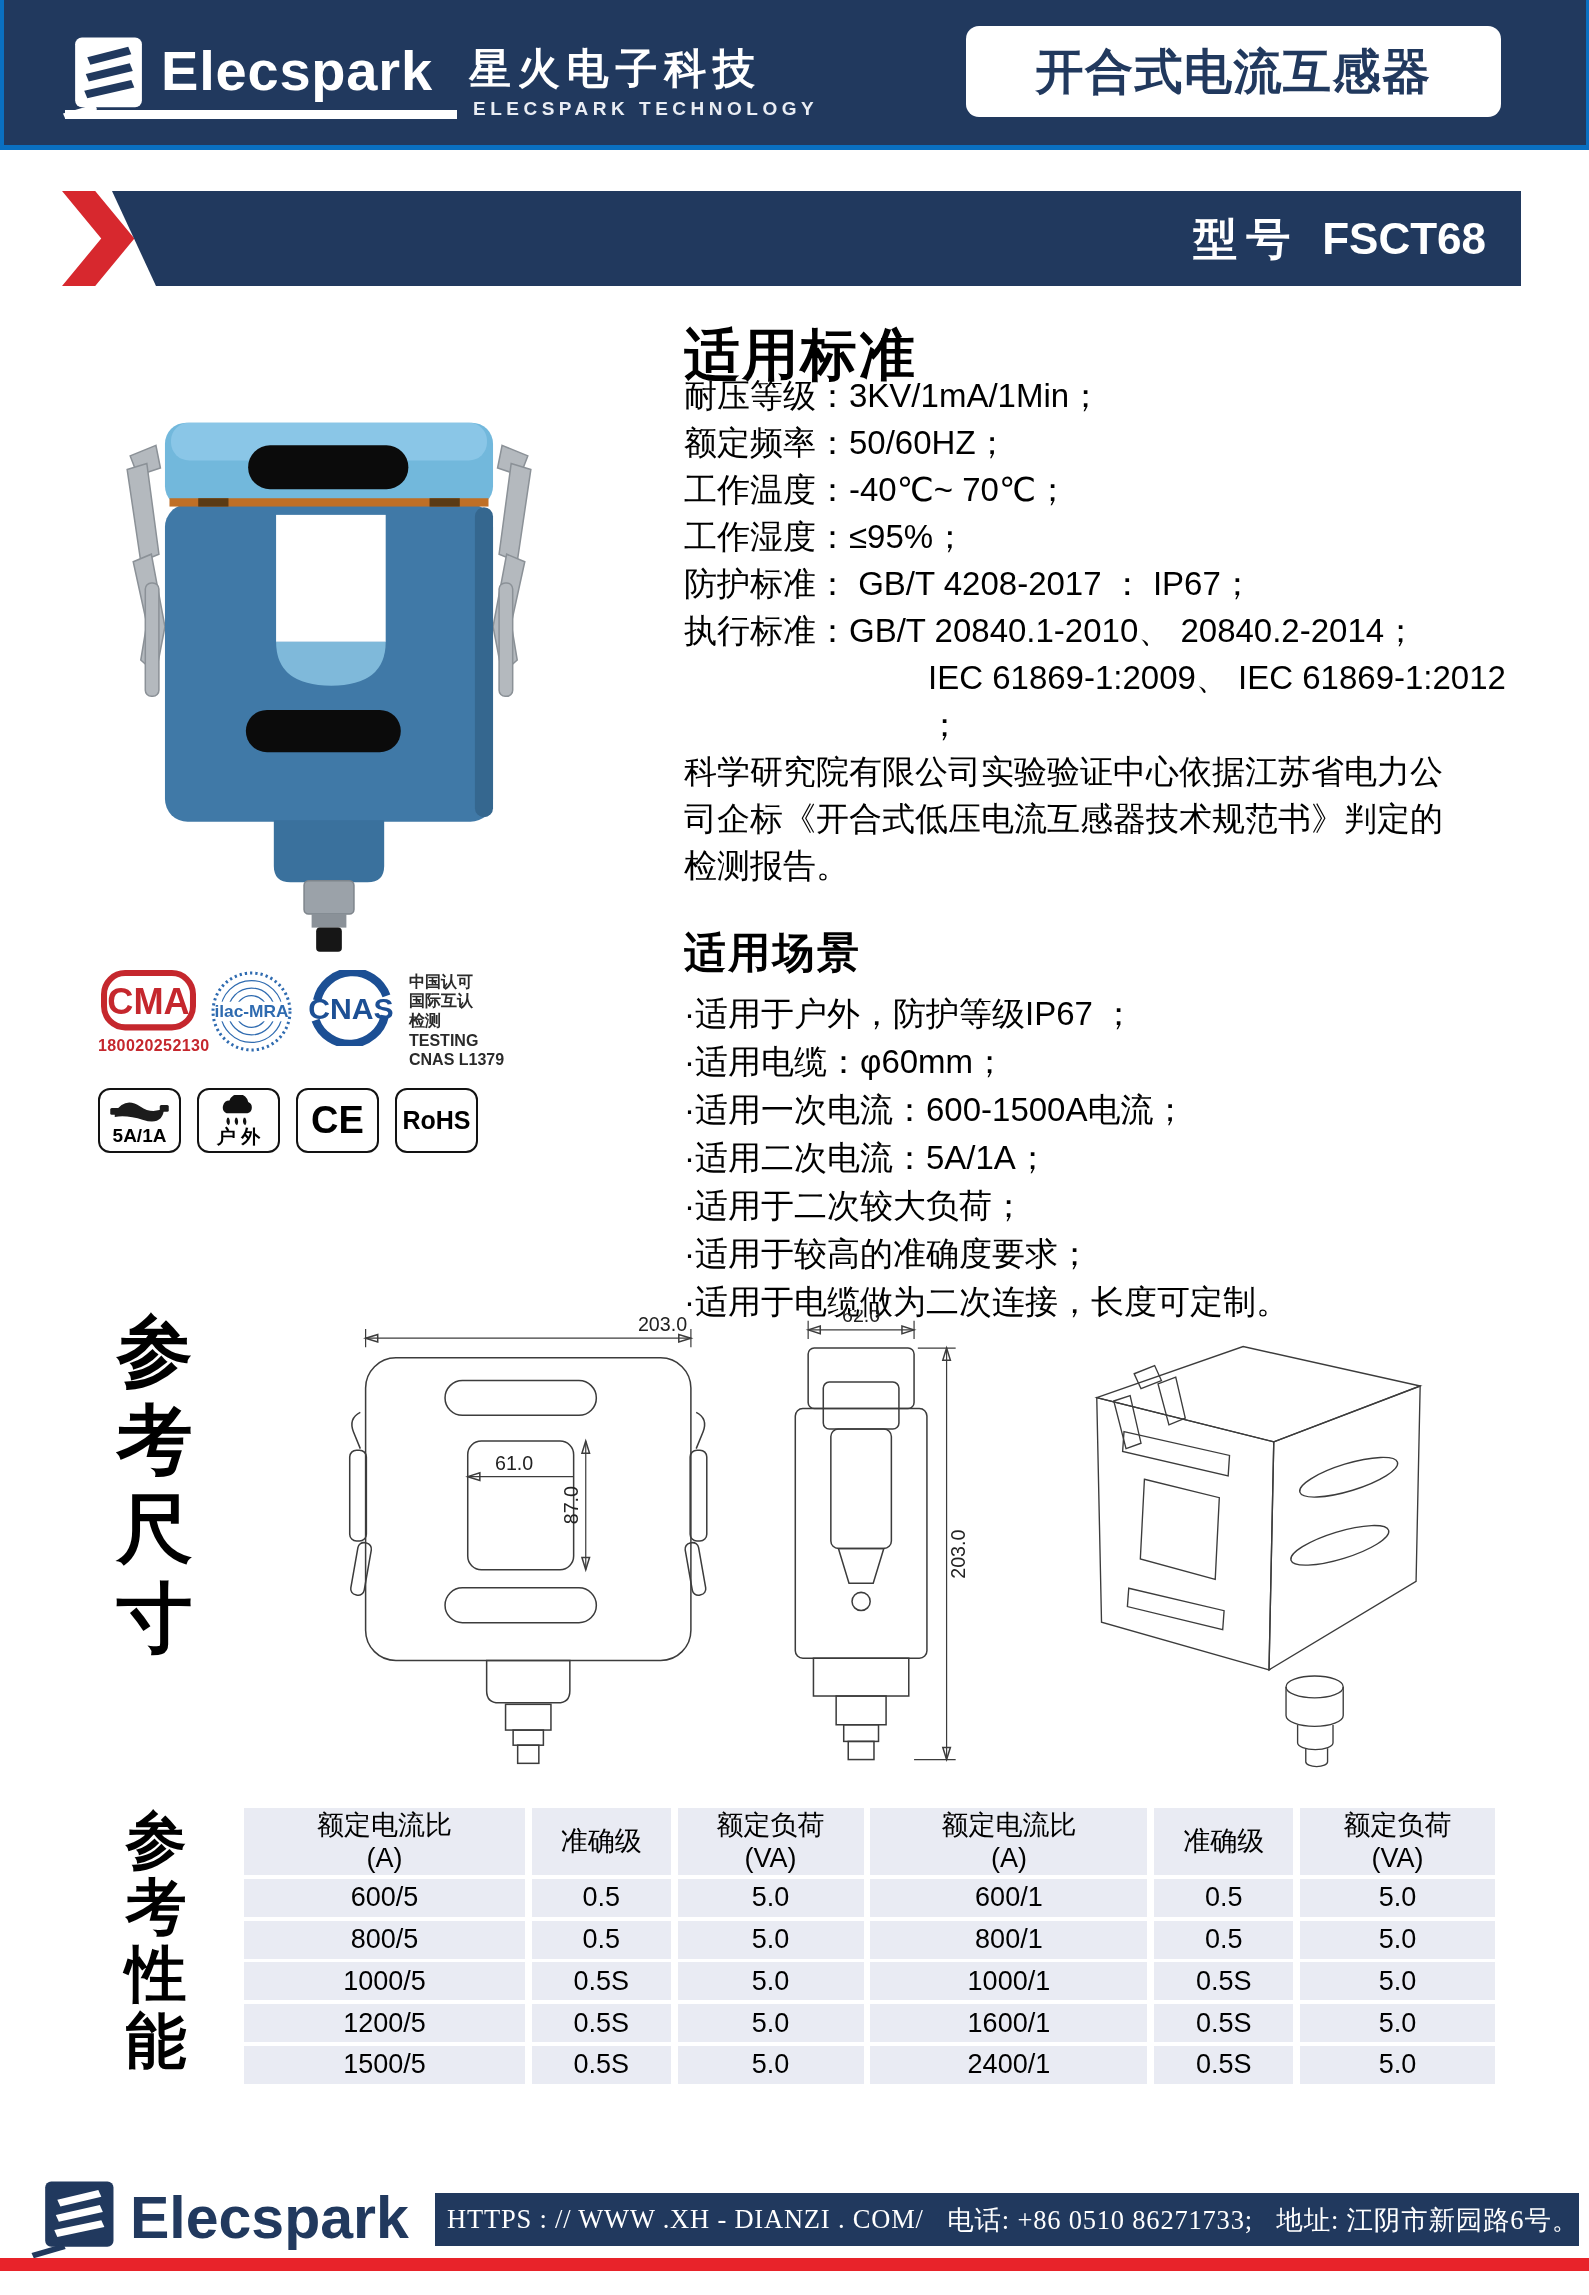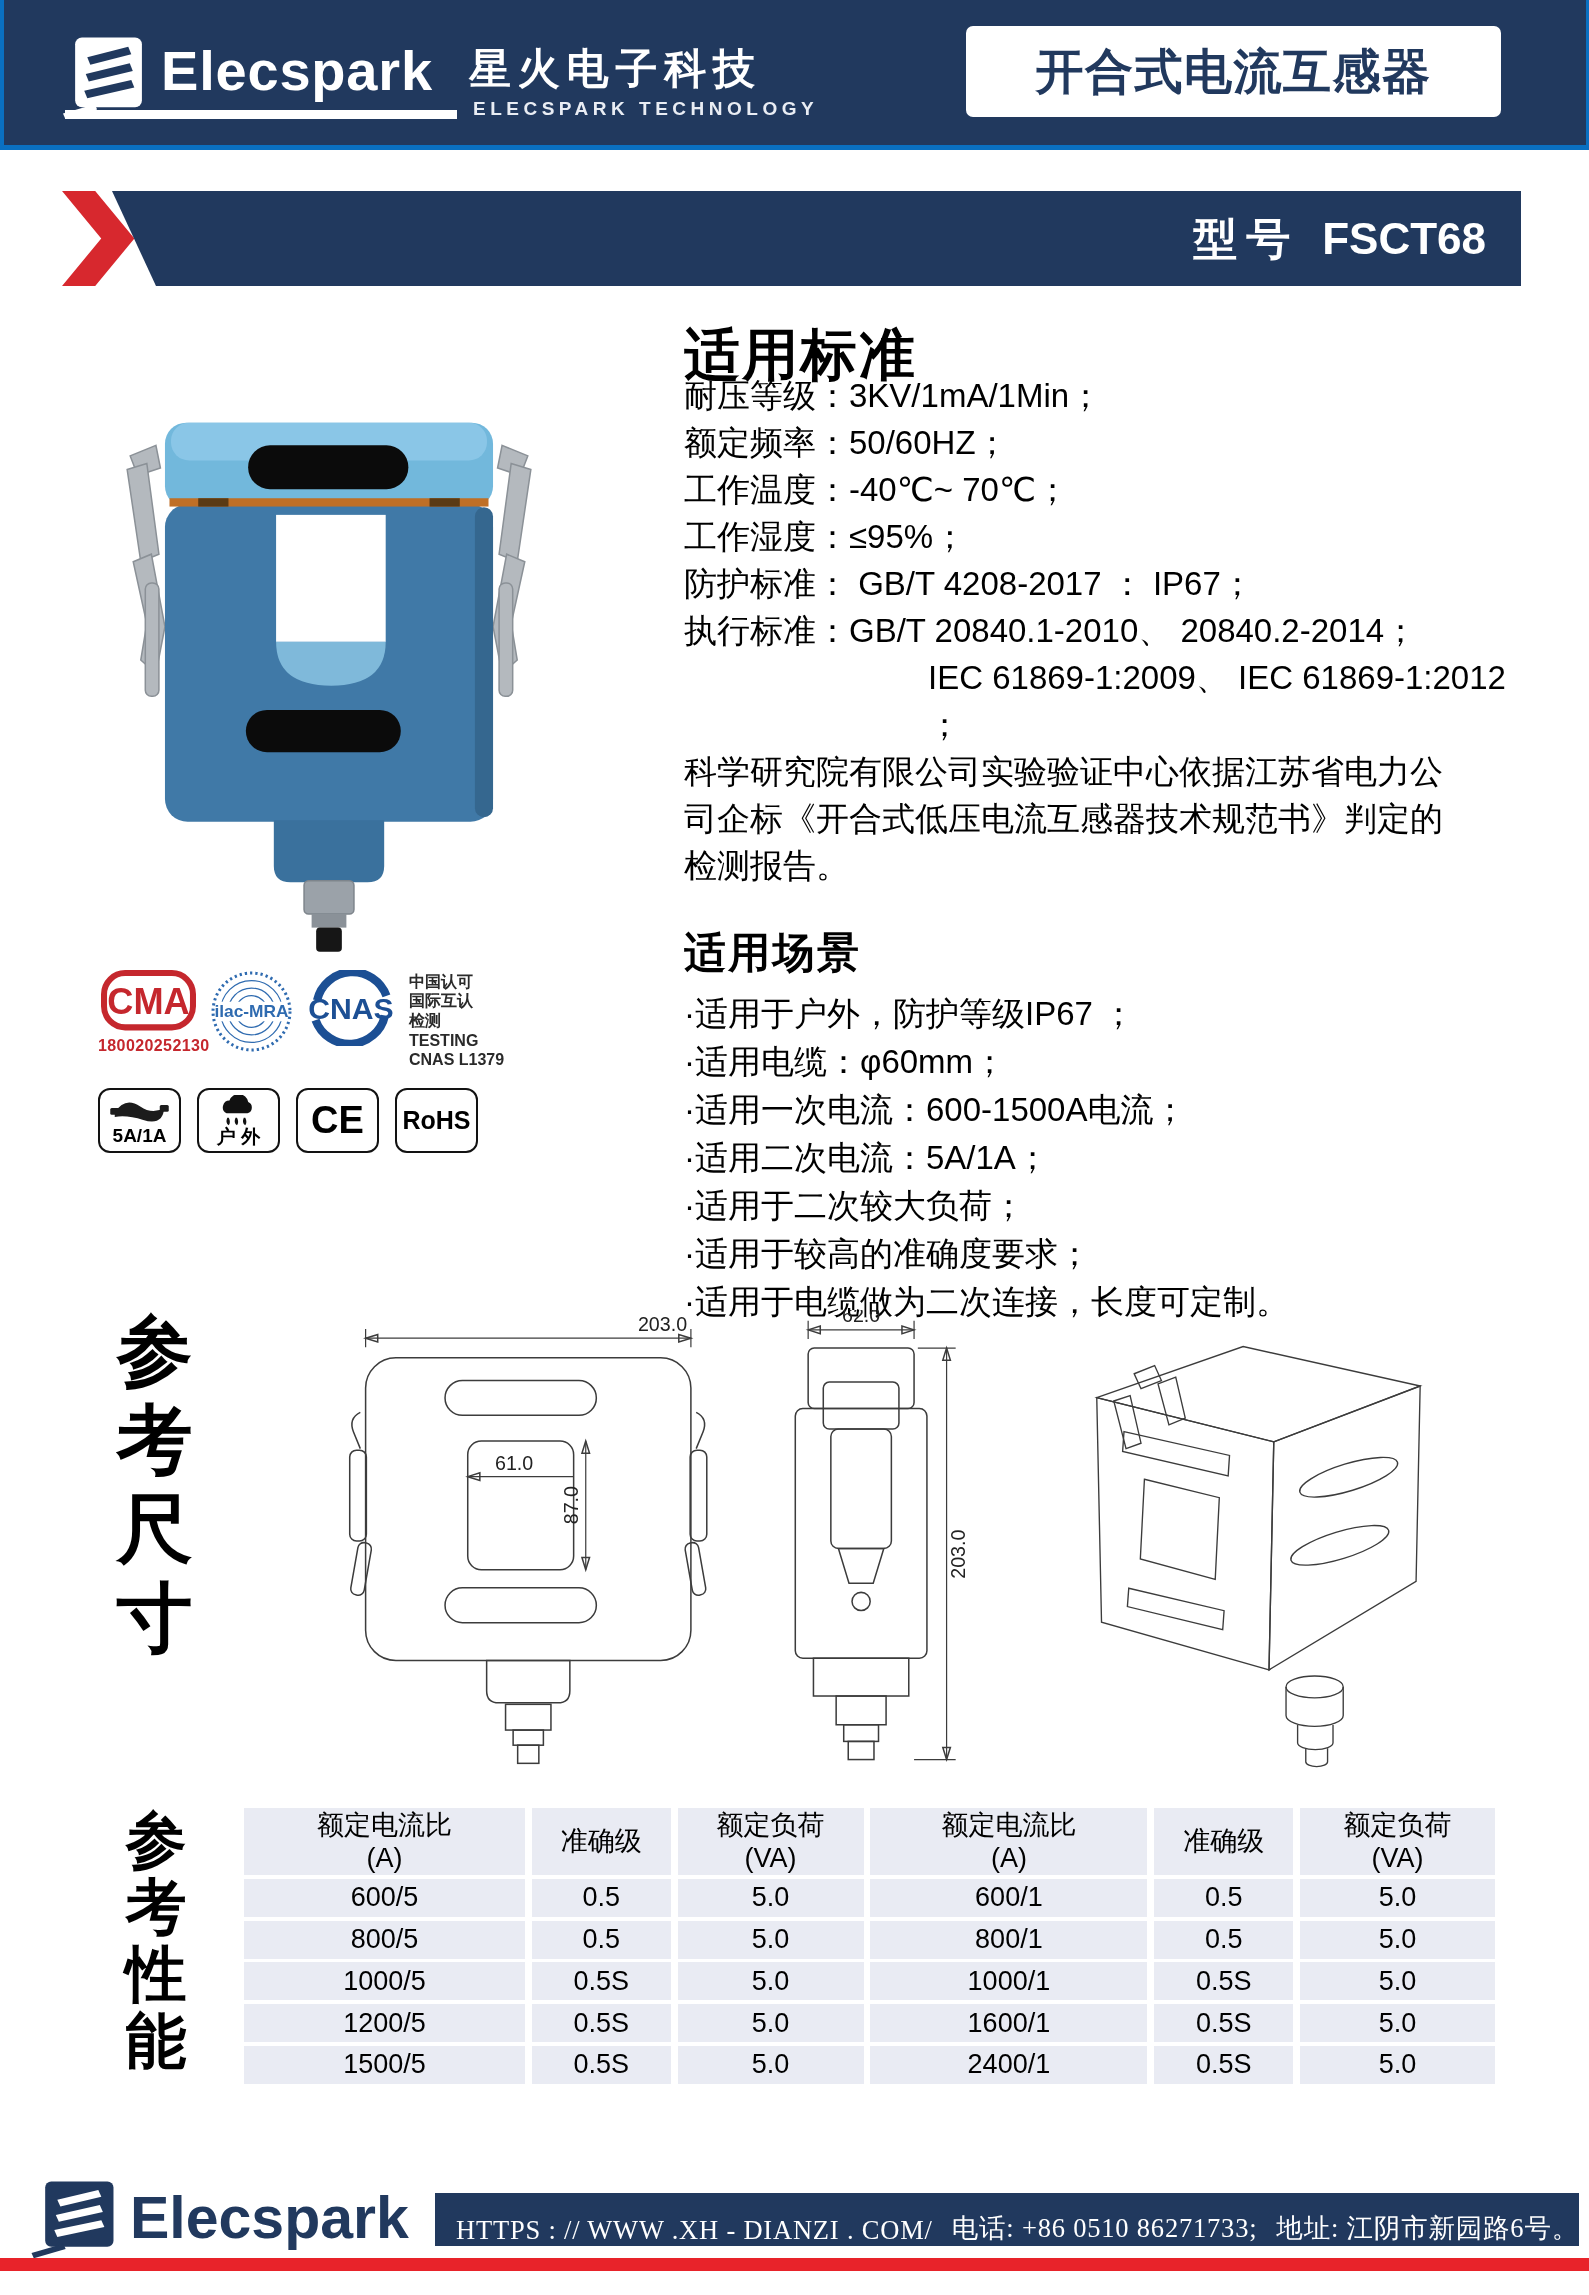--- a/index.html
+++ b/index.html
@@ -8,21 +8,21 @@
     font-family:"Liberation Sans","DejaVu Sans",sans-serif;color:#000;overflow:hidden;
   }
   
   .header{position:absolute;left:0;top:0;width:1590px;height:150px;background:#21395e;
     border-left:4.5px solid #0a70c1;border-right:4.5px solid #0a70c1;border-bottom:5.3px solid #0a70c1;box-sizing:border-box;}
   .logo-icon{position:absolute;left:65px;top:36px;overflow:visible;}
   .brand{position:absolute;left:157px;top:38px;font-size:56px;font-weight:bold;color:#fff;letter-spacing:0.8px;}
   .brand-underline{position:absolute;left:61px;top:110px;width:392px;height:9px;background:#fff;}
   .brand-cn{position:absolute;left:465px;top:41px;font-size:42px;font-weight:bold;color:#fff;letter-spacing:6.8px;}
   .brand-en{position:absolute;left:469px;top:98px;font-size:19px;font-weight:bold;color:#e9edf4;letter-spacing:4.5px;}
-  .badge{position:absolute;left:962px;top:26px;width:535px;height:91px;background:#fff;border-radius:7px;
+  .badge{position:absolute;left:962px;top:26px;width:535px;height:91px;background:#fff;border-radius:13px;
     text-align:center;line-height:91px;font-size:48px;font-weight:bold;color:#21395e;letter-spacing:1.5px;}
   
   .banner-chevron{position:absolute;left:62px;top:191px;}
   .banner{position:absolute;left:112px;top:191px;width:1409px;height:95px;background:#21395e;color:#fff;
     clip-path:polygon(0 0,100% 0,100% 100%,44px 100%);}
   .banner-title{position:absolute;left:64px;top:0;line-height:95px;font-size:41px;font-weight:bold;letter-spacing:3px;}
   .banner-model{position:absolute;right:35px;top:0;line-height:95px;font-size:44px;font-weight:bold;}
   .banner-model .ml{margin-right:23px;letter-spacing:9px;}
   
   .std-title{position:absolute;left:684px;top:318px;font-size:56px;font-weight:bold;letter-spacing:2.3px;}
@@ -54,21 +54,21 @@
   .perf-title{position:absolute;left:113px;top:1807px;width:86px;text-align:center;
     font-size:61px;font-weight:bold;line-height:67px;}
   .perf-table{position:absolute;left:244px;top:1808px;display:grid;
     grid-template-columns:281px 139px 186px 277px 139px 195px;gap:3.8px 6.8px;font-size:27px;}
   .th{background:#e9ebf3;height:67px;display:flex;flex-direction:column;justify-content:center;align-items:center;line-height:1.2;}
   .td{background:#e9ebf3;height:38px;display:flex;justify-content:center;align-items:center;}
   
   .footer-logo{position:absolute;left:30px;top:2180px;overflow:visible;}
   .footer-brand{position:absolute;left:130px;top:2184px;font-size:59px;font-weight:bold;color:#21395e;}
   .footer-bar{position:absolute;left:435px;top:2193px;width:1144px;height:53px;background:#21395e;color:#fff;
-    display:flex;align-items:flex-end;padding-left:21px;box-sizing:border-box;font-size:26.5px;white-space:nowrap;}
+    display:flex;align-items:center;padding-left:12px;box-sizing:border-box;font-size:26.5px;white-space:nowrap;}
   .footer-bar .serif{font-family:"Liberation Serif","DejaVu Serif",serif;letter-spacing:0.8px;}
   .footer-bar .sep{display:inline-block;width:26px;}
   .red-stripe{position:absolute;left:0;top:2258px;width:1590px;height:13px;background:#e8232a;}
 </style>
 </head>
 <body>
 
 <div class="header">
   <svg class="logo-icon" width="76" height="85" viewBox="0 0 100 112">
     <rect x="8" y="2" width="88" height="92" rx="9" fill="#ffffff"></rect>

